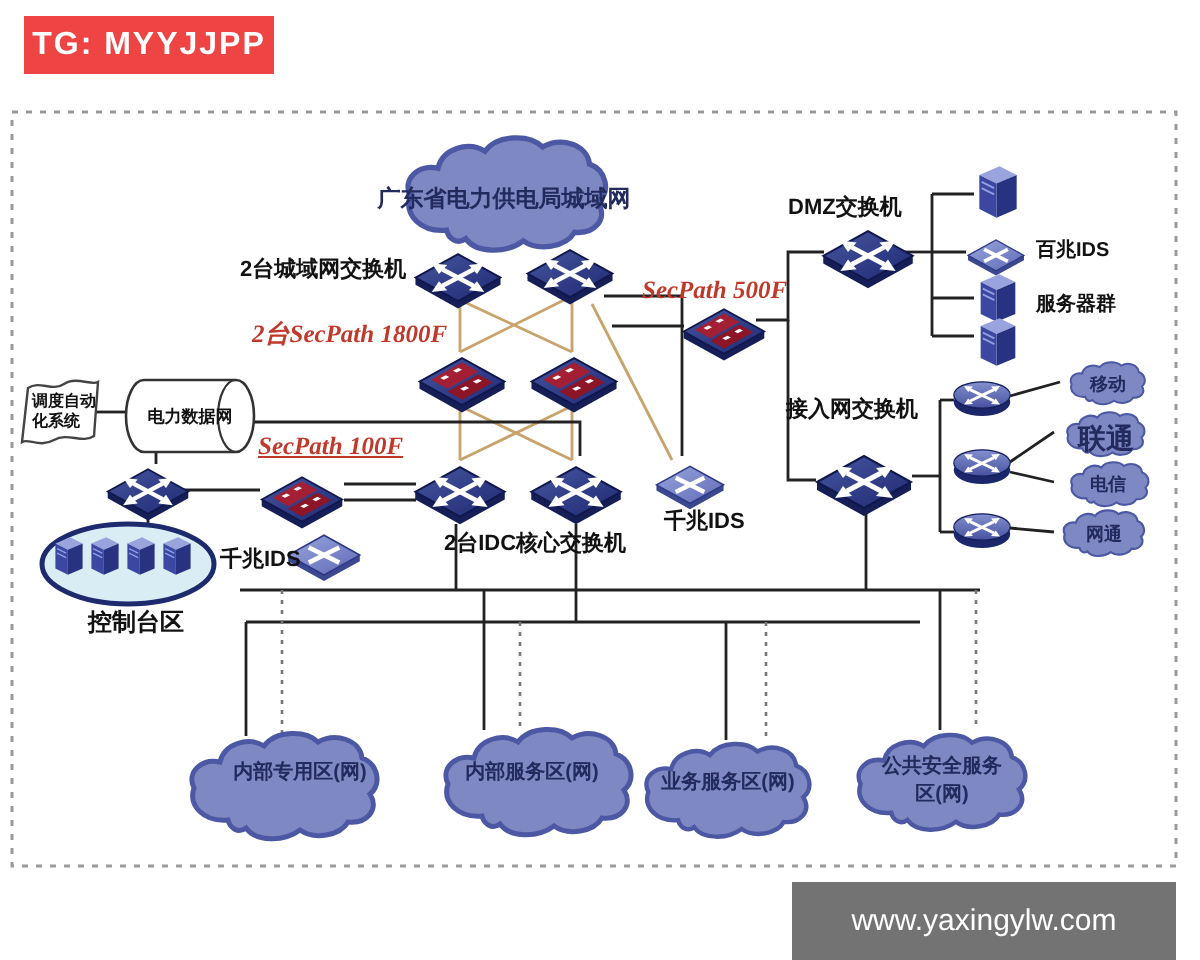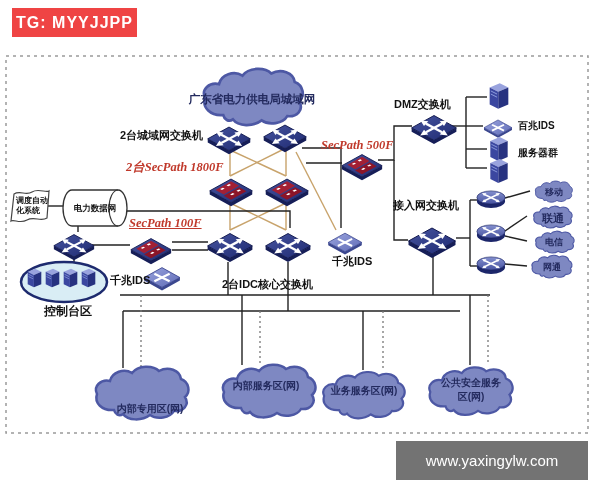--- a/index.html
+++ b/index.html
@@ -224,30 +224,30 @@
   <div class="red" style="left:321px;top:138px;">SecPath 500F</div>
   <div class="red" style="left:126px;top:159px;">2台SecPath 1800F</div>
   <div class="red" style="left:129px;top:216px;text-decoration:underline;">SecPath 100F</div>
 
   <div class="lbl" style="left:394px;top:98px;">DMZ交换机</div>
   <div class="lbl small" style="left:518px;top:120px;">百兆IDS</div>
   <div class="lbl small" style="left:518px;top:147px;">服务器群</div>
   <div class="lbl" style="left:393px;top:199px;">接入网交换机</div>
 
   <div class="lbl" style="left:332px;top:255px;">千兆IDS</div>
-  <div class="lbl" style="left:222px;top:266px;margin-top:12px;">2台IDC核心交换机</div>
+  <div class="lbl" style="left:222px;top:266px;">2台IDC核心交换机</div>
   <div class="lbl" style="left:110px;top:274px;">千兆IDS</div>
   <div class="lbl" style="left:44px;top:304px;font-size:12px;">控制台区</div>
 
   <div class="lbl" style="left:16px;top:196px;width:34px;font-size:8px;white-space:normal;">调度自动化系统</div>
   <div class="lbl" style="left:70px;top:203px;width:50px;font-size:8.5px;text-align:center;">电力数据网</div>
 
   <div class="cloudtxt" style="left:534px;top:186px;width:40px;font-size:9px;">移动</div>
-  <div class="cloudtxt" style="left:533px;top:211px;width:40px;font-size:11px;">联通</div>
+  <div class="cloudtxt" style="left:533px;top:211px;width:40px;font-size:14px;">联通</div>
   <div class="cloudtxt" style="left:534px;top:236px;width:40px;font-size:9px;">电信</div>
   <div class="cloudtxt" style="left:532px;top:261px;width:40px;font-size:9px;">网通</div>
 
-  <div class="cloudtxt" style="left:100px;top:402px;width:100px;font-size:10px;white-space:nowrap;">内部专用区(网)</div>
+  <div class="cloudtxt" style="left:100px;top:379px;width:100px;font-size:10px;white-space:nowrap;">内部专用区(网)</div>
   <div class="cloudtxt" style="left:216px;top:379px;width:100px;font-size:10px;white-space:nowrap;">内部服务区(网)</div>
   <div class="cloudtxt" style="left:322px;top:384px;width:84px;font-size:10px;white-space:nowrap;">业务服务区(网)</div>
   <div class="cloudtxt" style="left:438px;top:376px;width:66px;font-size:10px;text-align:center;">公共安全服务区(网)</div>
 
 </div>
 
 </body></html>

